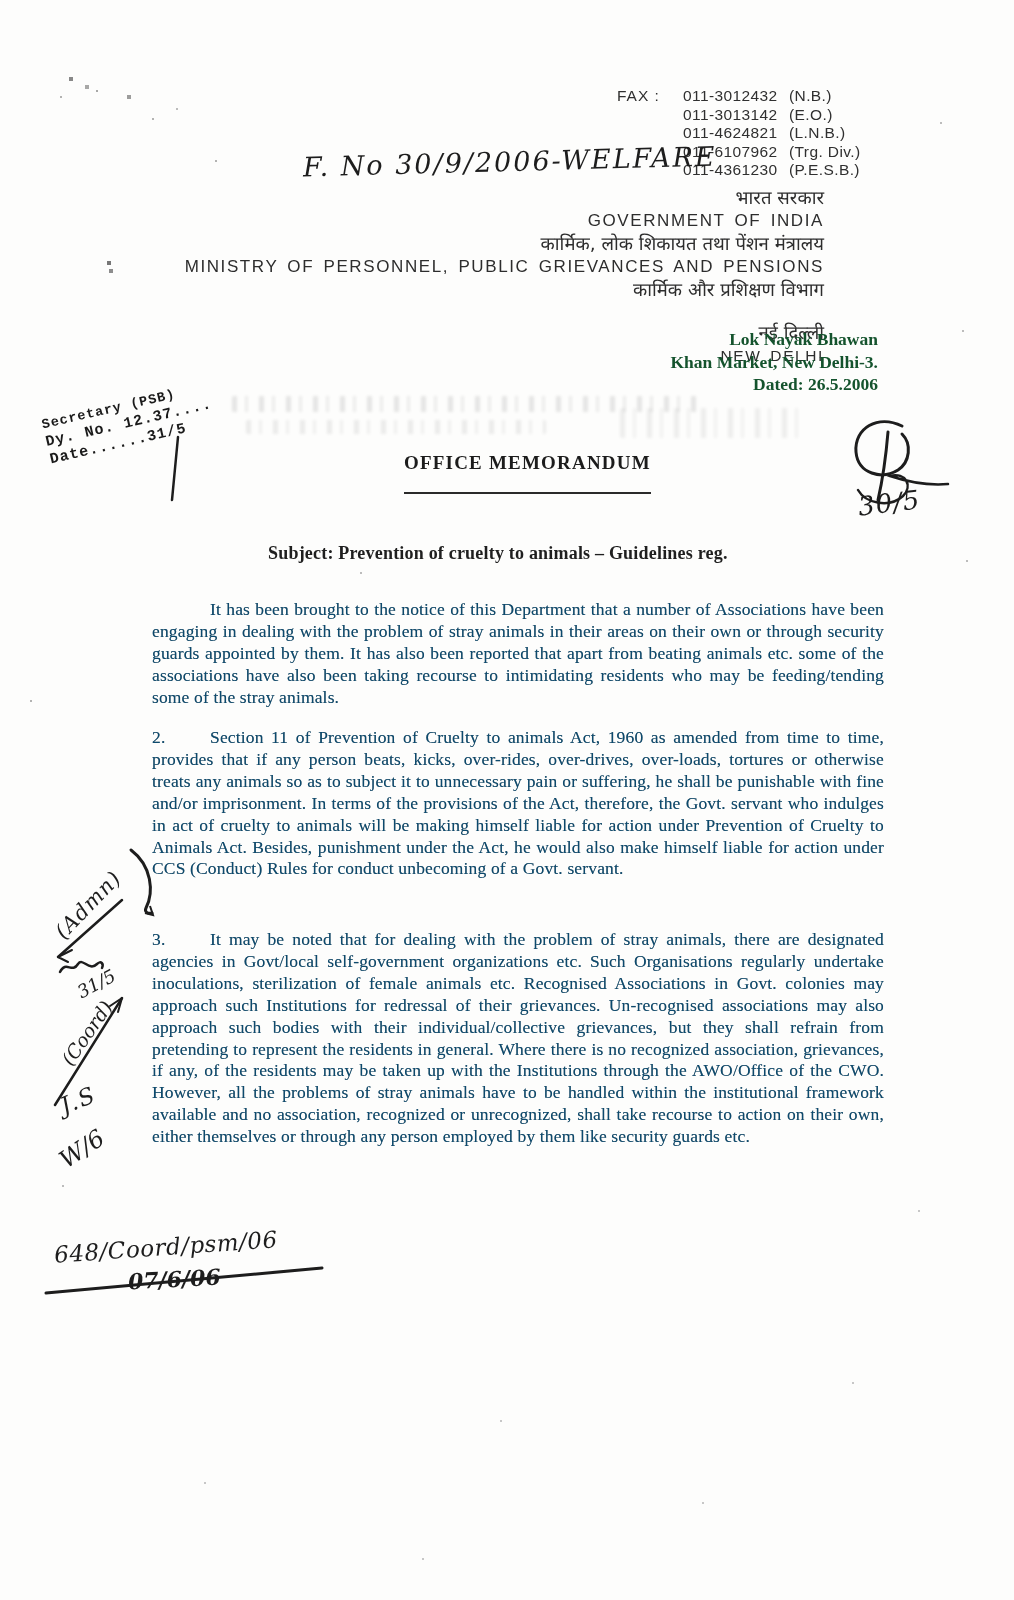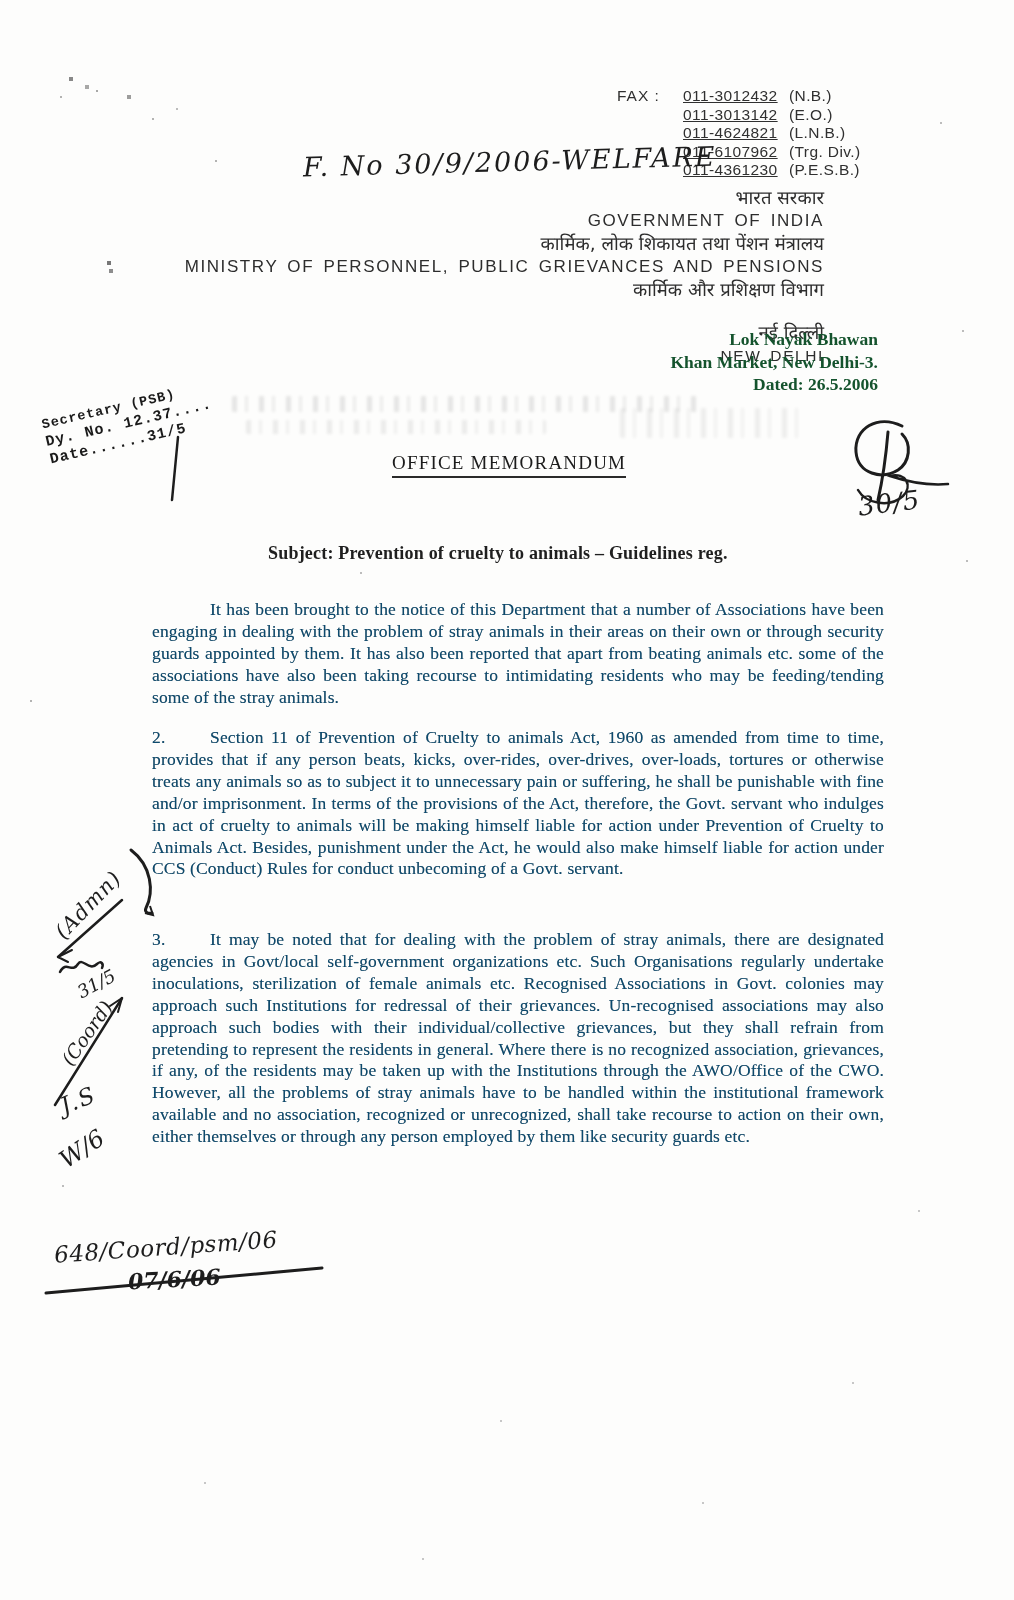--- a/index.html
+++ b/index.html
@@ -30,43 +30,43 @@
   }
   .ghost { position:absolute; opacity:.16; filter: blur(1.6px); border-radius:2px;
     background: repeating-linear-gradient(90deg, rgba(70,70,70,.8) 0 5px, transparent 5px 13px, rgba(70,70,70,.6) 13px 16px, transparent 16px 27px);
   }
   
   .fax-label { position:absolute; left:617px; top:87px;
     font-family:"Liberation Sans", sans-serif; font-size:15.5px; color:#303030; letter-spacing:1px; }
   .fax-rows { position:absolute; left:683px; top:87px;
     font-family:"Liberation Sans", sans-serif; font-size:15.5px; color:#303030; }
   .fax-row { line-height:18.6px; white-space:nowrap; letter-spacing:.4px; }
-  .fax-row .num { display:inline-block; width:106px;text-decoration:underline; }
+  .fax-row .num { display:inline-block; width:106px; }
   
   .hand { font-family:"DejaVu Serif", "Liberation Serif", serif; font-style:italic; color:#1d1d1d; white-space:nowrap; }
   .file-no { position:absolute; left:303px; top:146px; font-size:27px; letter-spacing:2px; transform:rotate(-1.5deg); }
   
   .hdr { position:absolute; left:104px; top:186px; width:720px; text-align:right; color:#2d2d2d; }
   .hdr .hi { font-family:"DejaVu Sans","Liberation Sans",sans-serif; font-size:18.5px; line-height:23px; }
   .hdr .en { font-family:"Liberation Sans", sans-serif; font-size:17px; line-height:23px; letter-spacing:1.6px; word-spacing:3px; }
   .hdr .en.small { font-size:15.5px; }
   .hdr .gap { margin-top:20px; }
   
   .addr { position:absolute; right:136px; top:328px; text-align:right;
     font-size:17.5px; line-height:22.5px; color:#14532d;font-weight:bold; }
   
   .stamp { position:absolute; left:44px; top:398px; transform:rotate(-13deg);
     font-family:"Liberation Mono", monospace; font-weight:bold; color:#1a1a1a; }
   .stamp .s1 { font-size:13.5px; letter-spacing:1px; }
   .stamp .s2 { font-size:15px; letter-spacing:1px; margin-top:2px; }
   .stamp .s3 { font-size:15px; letter-spacing:1px; margin-top:1px; }
   
-  .om-title { position:absolute; left:392px; top:452px;
-    font-size:19px; font-weight:normal; letter-spacing:1.2px; color:#1c1c1c;
-    border-bottom:2.5px solid #2a2a2a; padding-bottom:2px; }
+  .om-title { position:absolute; left:404px; top:452px;
+    font-size:19px; font-weight:bold; letter-spacing:1.2px; color:#1c1c1c;
+    border-bottom:2.5px solid #2a2a2a; padding-bottom:18px; }
   .subject { position:absolute; left:268px; top:543px; font-size:18px; font-weight:bold; color:#1f1f1f; letter-spacing:.2px; }
   
   .para { position:absolute; left:152px; width:732px; text-align:justify;
     font-size:17.5px; line-height:21.9px; color:#0c4a6e; letter-spacing:.15px;
     text-shadow:0 0 .4px rgba(35,35,35,.45); }
   .para .pnum { display:inline-block; width:58px; }
   .p1 { top:599px; } .p2 { top:727px; } .p3 { top:929px; }
   
   .mnote { position:absolute; }
   .n-admn { left:46px; top:893px; font-size:21px; transform:rotate(-46deg); letter-spacing:1px; }

